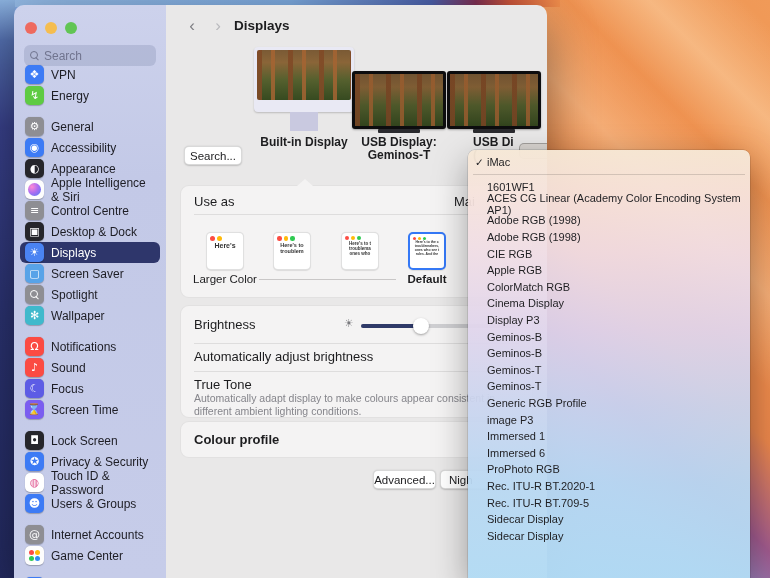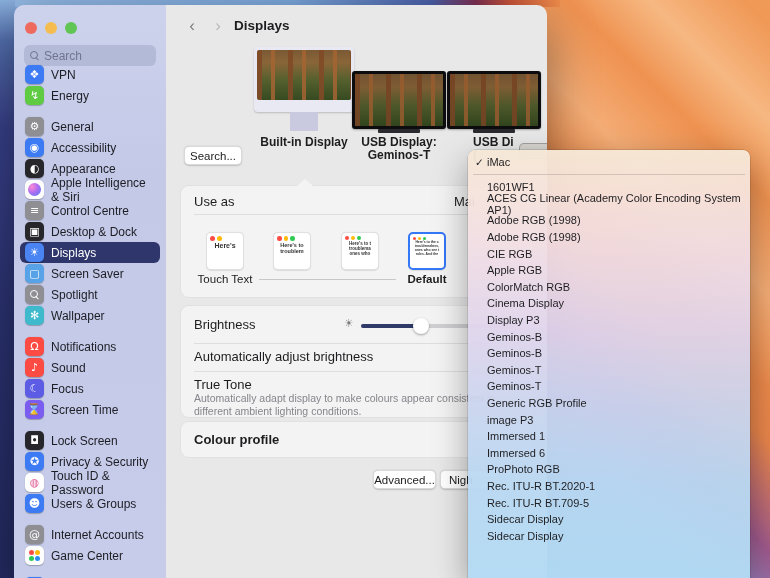--- a/index.html
+++ b/index.html
@@ -319,21 +319,21 @@
             <div class="opt selected" style="left: 227px;">
               <div class="dots">
                 <i style="height: 3px; width: 3px; background: rgb(252, 76, 67);"></i>
                 <i style="height: 3px; width: 3px; background: rgb(255, 186, 10);"></i>
                 <i style="height: 3px; width: 3px; background: rgb(47, 202, 81);"></i>
               </div>
               <div class="ptxt" style="font-size: 3.4px;">Here's to the c<br>troublemakers,<br>ones who see t<br>rules. And the</div>
             </div>
           </div>
         <div class="opt-line"></div>
-      <div class="opt-label" style="left: 4px;">Touch Text</div>
+      <div class="opt-label" style="left: 4px;">Larger Color</div>
           <div class="opt-label" style="left: 206px; font-weight: 700;">Default</div>
         </section>
 
       <section class="card card2">
         <span class="row-label" style="left:13px; top:11px;">Brightness</span>
         <span class="sun">☀</span>
         <div class="slider">
           <div class="fill"></div>
           <div class="thumb"></div>
         </div>

